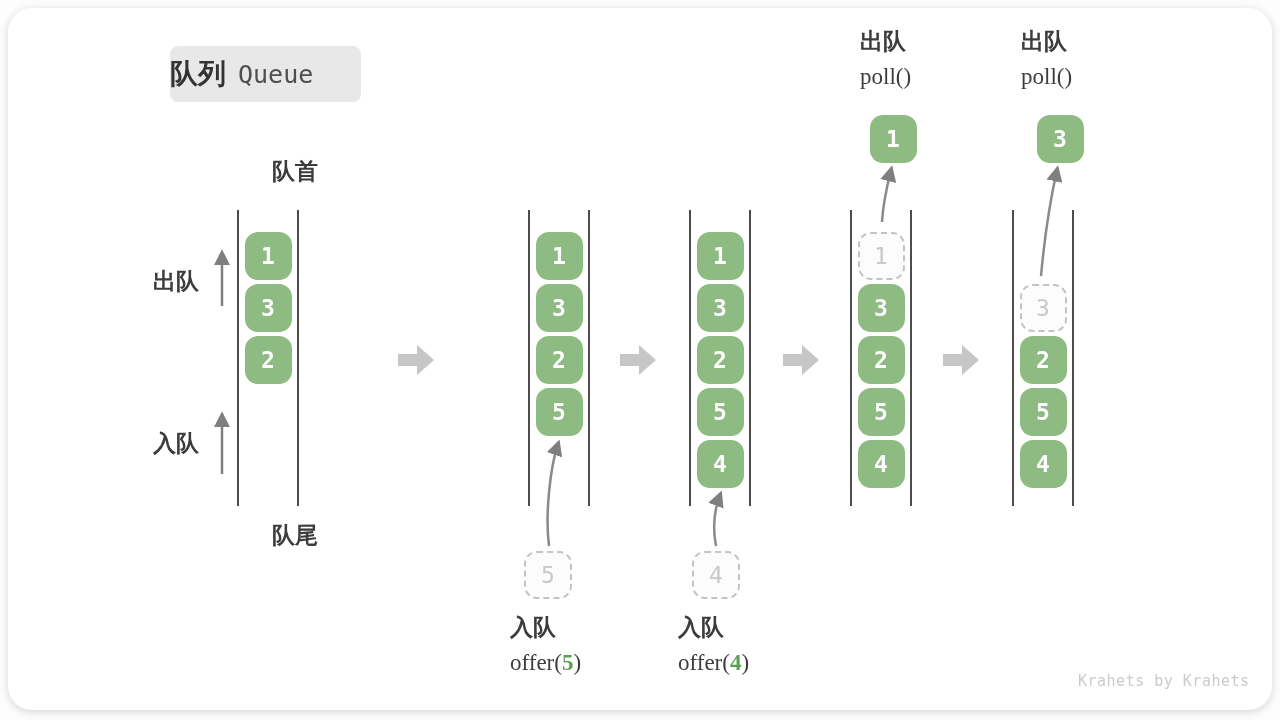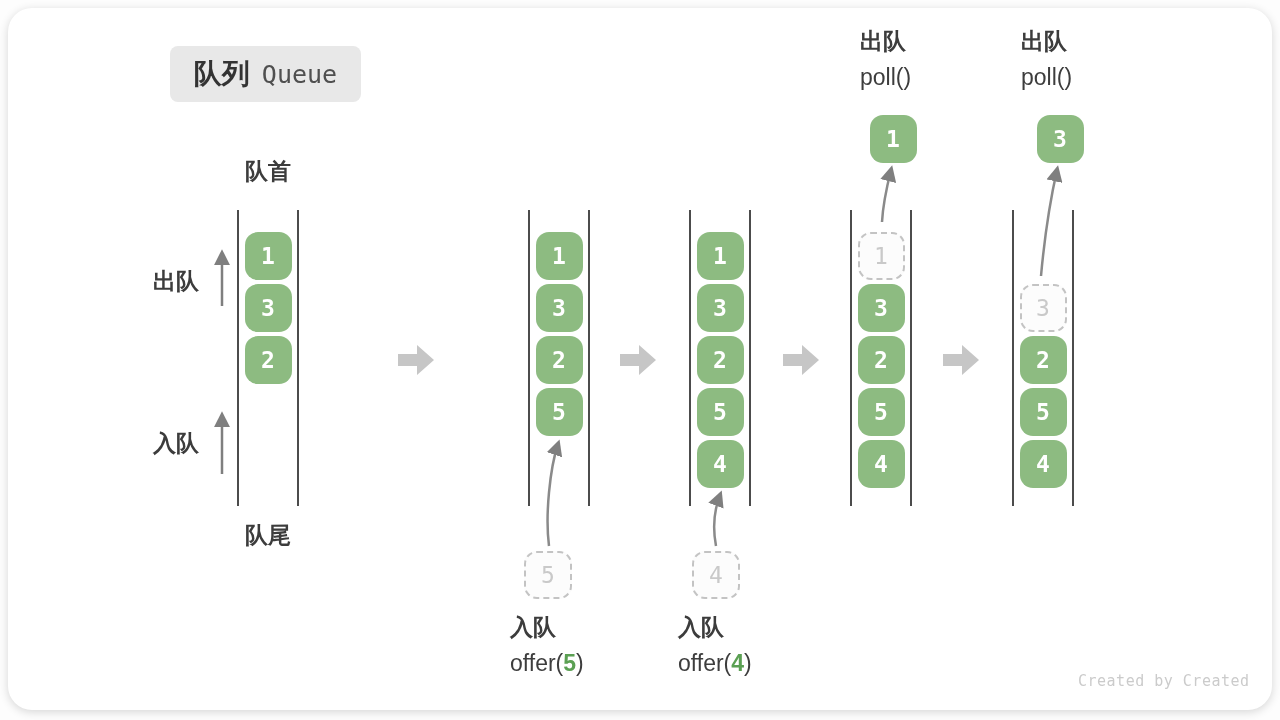--- a/index.html
+++ b/index.html
@@ -12,47 +12,47 @@
     position:absolute;left:8px;top:8px;right:8px;bottom:10px;
     background:#ffffff;border-radius:24px;
     box-shadow:0 2px 10px rgba(0,0,0,0.16);
   }
   #diagram{position:absolute;left:0;top:0;width:1280px;height:720px;}
   svg.overlay{position:absolute;left:0;top:0;pointer-events:none;}
 
   .title-badge{
     position:absolute;left:170px;top:46px;width:191px;height:56px;
     background:#e8e8e8;border-radius:8px;
-    display:flex;align-items:center;justify-content:center;gap:12px;
+    display:flex;align-items:center;gap:12px;
   }
   .title-zh{font-size:28px;font-weight:700;color:#333333;}
   .title-en{font-family:"DejaVu Sans Mono",monospace;font-size:25px;color:#4f4f4f;}
 
   .zh-label{position:absolute;font-size:23px;font-weight:700;color:#3c3c3c;white-space:nowrap;}
-  .front-label,.rear-label{left:218px;width:100px;text-align:center;}
+  .front-label,.rear-label{left:218px;width:100px;text-align:right;}
   .front-label{top:156px;}
   .rear-label{top:520px;}
   .side-deq{left:153px;top:266px;}
   .side-enq{left:153px;top:428px;}
 
   .wall{position:absolute;top:210px;width:2px;height:296px;background:#4c4c4c;}
 
   .block{
     position:absolute;width:47px;height:48px;box-sizing:border-box;
     background:#8dbb81;border-radius:13px;color:#ffffff;
     display:flex;align-items:center;justify-content:center;
     font-family:"DejaVu Sans Mono",monospace;font-size:23px;font-weight:700;
   }
   .block.ghost{
     background:#fcfcfc;border:2px dashed #c3c3c3;color:#c9c9c9;font-weight:400;
   }
 
   .op{position:absolute;white-space:nowrap;}
   .op .op-zh{font-size:23px;font-weight:700;color:#3c3c3c;line-height:30px;}
-  .op .op-code{font-family:Liberation Sans, sans-serif;font-size:23px;color:#3d3d3d;line-height:30px;margin-top:6px;}
+  .op .op-code{font-family:Liberation Serif, serif;font-size:23px;color:#3d3d3d;line-height:30px;margin-top:6px;}
   .op .op-arg{color:#5ba053;font-weight:700;}
   .op-enq-1{left:510px;top:612px;}
   .op-enq-2{left:678px;top:612px;}
   .op-deq-1{left:860px;top:26px;}
   .op-deq-2{left:1021px;top:26px;}
 
   .watermark{
     position:absolute;left:1078px;top:672px;
     font-family:"DejaVu Sans Mono",monospace;font-size:15px;color:#cbcbcb;
     letter-spacing:0.5px;
@@ -107,21 +107,21 @@
   </div>
   <div class="op op-deq-1">
     <div class="op-zh">出队</div>
     <div class="op-code">poll()</div>
   </div>
   <div class="op op-deq-2">
     <div class="op-zh">出队</div>
     <div class="op-code">poll()</div>
   </div>
 
-  <div class="watermark">Created by Created</div>
+  <div class="watermark">Krahets by Krahets</div>
 <div class="wall" style="left: 237px;"></div>
     <div class="wall" style="left: 297px;"></div>
     <div class="block" style="left: 244.5px; top: 232px;">1</div>
     <div class="block" style="left: 244.5px; top: 284px;">3</div>
     <div class="block" style="left: 244.5px; top: 336px;">2</div>
     <div class="wall" style="left: 528px;"></div>
     <div class="wall" style="left: 588px;"></div>
     <div class="block" style="left: 535.5px; top: 232px;">1</div>
     <div class="block" style="left: 535.5px; top: 284px;">3</div>
     <div class="block" style="left: 535.5px; top: 336px;">2</div>

